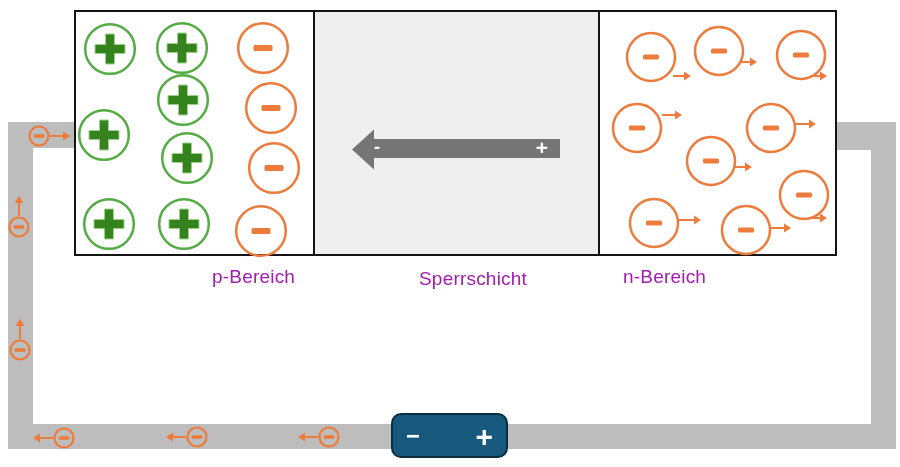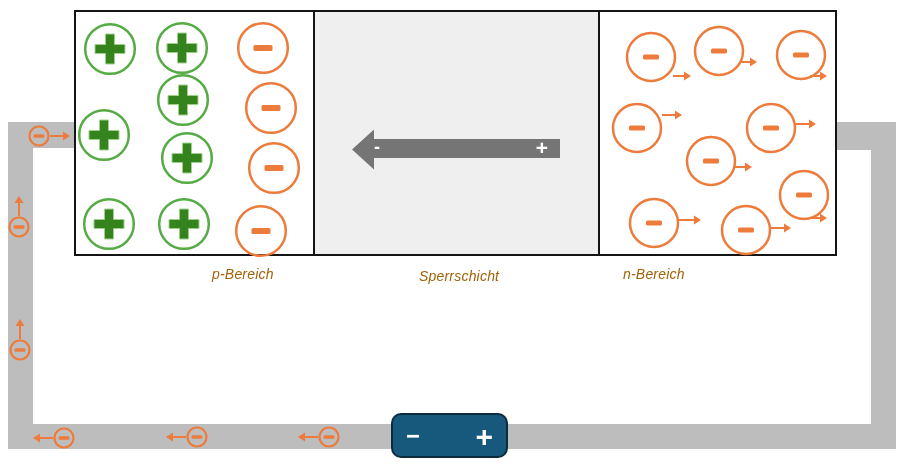--- a/index.html
+++ b/index.html
@@ -10,21 +10,21 @@
   .wire{position:absolute;background:#bdbdbd;}
   .junction-box{
     position:absolute;left:74px;top:10px;width:763px;height:246px;
     border:2px solid #141414;box-sizing:border-box;display:flex;z-index:2;background:#fff;
   }
   .region{height:100%;box-sizing:border-box;}
   .region.p{width:237px;background:#ffffff;}
   .region.depletion{width:287px;background:#efefef;border-left:2px solid #141414;border-right:2px solid #141414;position:relative;}
   .region.n{flex:1;background:#ffffff;}
   .section-label{
-    position:absolute;font-size:14px;color:#a16207;white-space:nowrap;z-index:3;letter-spacing:0.2px;font-style:italic;
+    position:absolute;font-size:19px;color:#a21caf;white-space:nowrap;z-index:3;letter-spacing:0.2px;
   }
   .battery{
     position:absolute;left:391px;top:413px;width:117px;height:45px;
     background:#16597c;border:2px solid #0c2c3e;border-radius:10px;box-sizing:border-box;
     display:flex;align-items:center;justify-content:space-between;padding:0 13px;z-index:4;
   }
   .battery .b-minus{color:#fff;font-size:24px;font-weight:bold;line-height:1;}
   .battery .b-plus{color:#fff;font-size:30px;font-weight:bold;line-height:1;margin-top:2px;}
   .field-arrow-svg{position:absolute;left:37px;top:107px;z-index:1;}
   .overlay-svg{position:absolute;left:0;top:0;z-index:5;pointer-events:none;}

